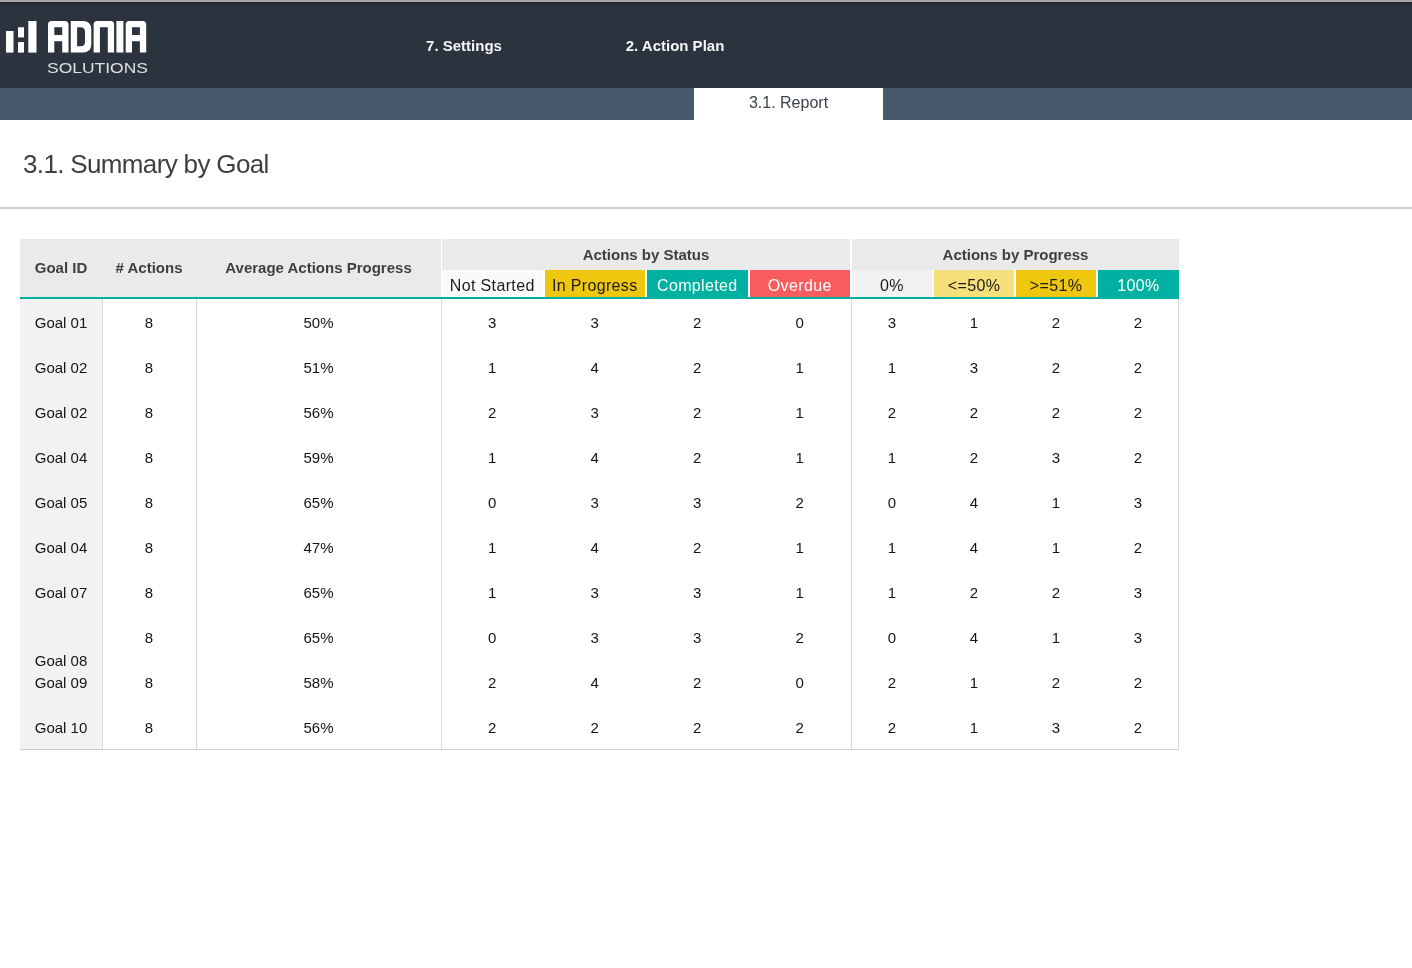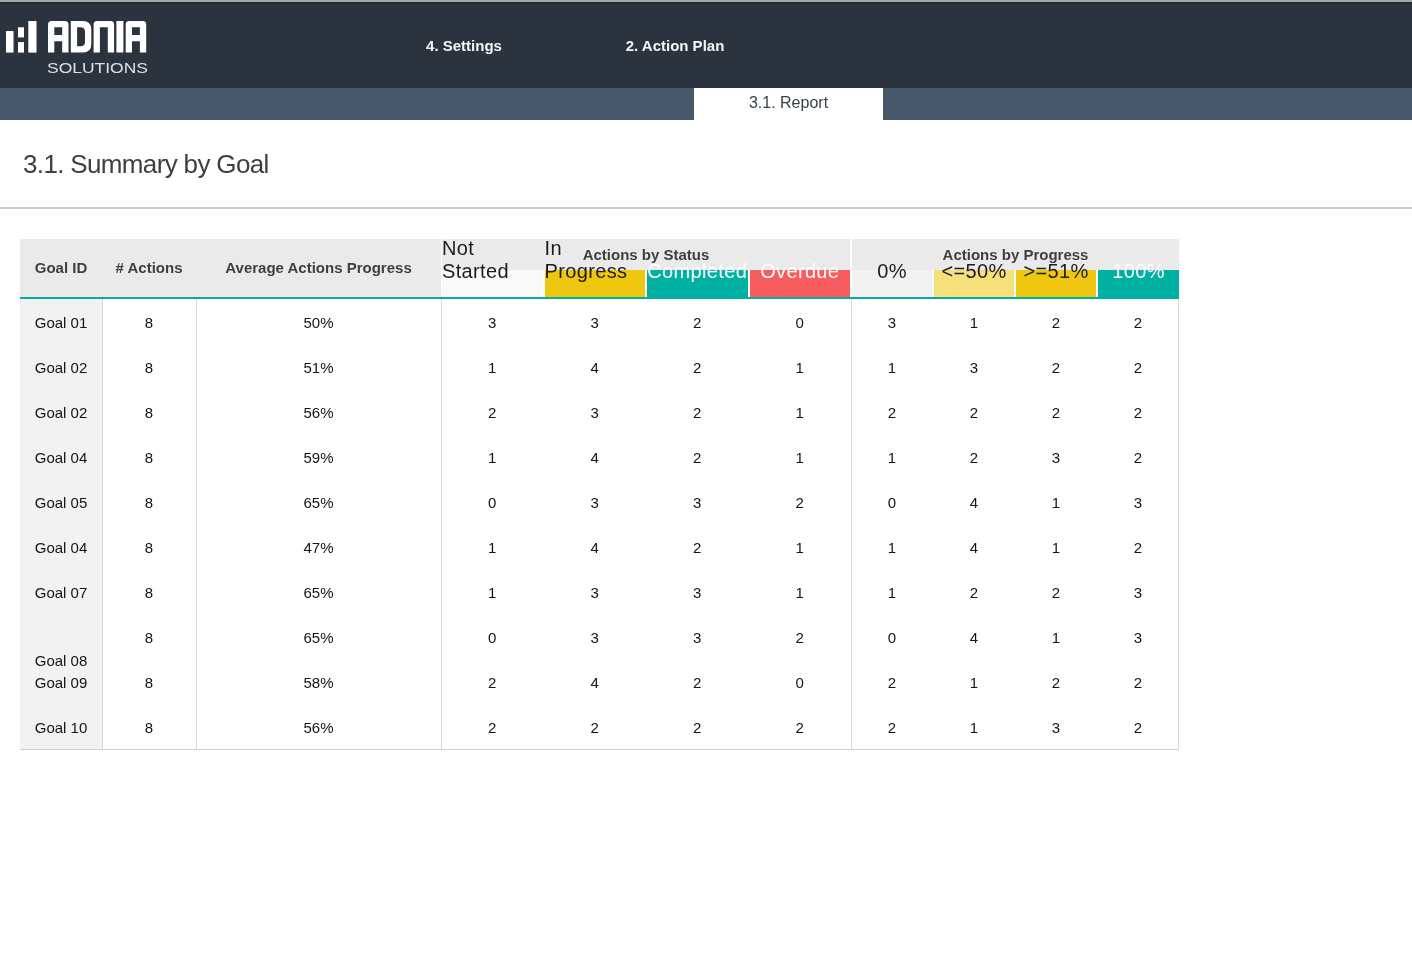--- a/index.html
+++ b/index.html
@@ -18,21 +18,21 @@
 
   <svg class="abs" style="left:6px;top:15px" width="170" height="70" viewBox="0 0 170 70">
     <rect x="0" y="16" width="7.5" height="21.6" fill="#fff"></rect>
     <rect x="12" y="12.3" width="6" height="10.1" fill="#fff"></rect>
     <rect x="12" y="27.1" width="6" height="10.5" fill="#fff"></rect>
     <rect x="22.3" y="6" width="8.2" height="31.6" fill="#fff"></rect>
     <path d="M 42.0,37.6 L 42.0,9.5 Q 42.0,6.0 45.5,6.0 L 59.0,6.0 Q 62.5,6.0 62.5,9.5 L 62.5,37.6 L 56.2,37.6 L 56.2,26.2 L 48.3,26.2 L 48.3,37.6 Z M 48.3,12.3 L 56.2,12.3 L 56.2,19.9 L 48.3,19.9 Z M 64.8,6.0 L 76.8,6.0 Q 85.3,6.0 85.3,14.5 L 85.3,29.1 Q 85.3,37.6 76.8,37.6 L 64.8,37.6 Z M 71.1,12.3 L 74.5,12.3 Q 79.0,12.3 79.0,16.8 L 79.0,26.8 Q 79.0,31.3 74.5,31.3 L 71.1,31.3 Z M 87.6,37.6 L 87.6,9.5 Q 87.6,6.0 91.1,6.0 L 104.6,6.0 Q 108.1,6.0 108.1,9.5 L 108.1,37.6 L 101.8,37.6 L 101.8,12.3 L 93.89999999999999,12.3 L 93.89999999999999,37.6 Z M 110.39999999999999,6.0 L 117.39999999999999,6.0 L 117.39999999999999,37.6 L 110.39999999999999,37.6 Z M 119.69999999999999,37.6 L 119.69999999999999,9.5 Q 119.69999999999999,6.0 123.19999999999999,6.0 L 136.7,6.0 Q 140.2,6.0 140.2,9.5 L 140.2,37.6 L 133.89999999999998,37.6 L 133.89999999999998,26.2 L 125.99999999999999,26.2 L 125.99999999999999,37.6 Z M 125.99999999999999,12.3 L 133.89999999999998,12.3 L 133.89999999999998,19.9 L 125.99999999999999,19.9 Z" fill="#ffffff" fill-rule="evenodd"></path>
     <text x="41" y="57.8" font-size="15" fill="#dde0e3" textLength="101" lengthAdjust="spacingAndGlyphs" font-family="Liberation Sans, sans-serif">SOLUTIONS</text>
   </svg>
 
-  <div class="abs ctr" style="left:404px;top:36px;width:120px;height:18px;color:#f4f5f6;font-size:15px;font-weight:bold">4. Settings</div>
+  <div class="abs ctr" style="left:404px;top:36px;width:120px;height:18px;color:#f4f5f6;font-size:15px;font-weight:bold">7. Settings</div>
   <div class="abs ctr" style="left:615px;top:36px;width:120px;height:18px;color:#f4f5f6;font-size:15px;font-weight:bold">2. Action Plan</div>
 
   <div class="abs" style="left:0;top:88px;width:1412px;height:32px;background:#47586a"></div>
   <div class="abs" style="left:694px;top:88px;width:189px;height:32px;background:#ffffff"></div>
   <div class="abs ctr" style="left:694px;top:87px;width:189px;height:32px;color:#39424c;font-size:16px">3.1. Report</div>
 
   <div class="abs" style="left:23px;top:151px;height:27px;line-height:27px;font-size:26px;letter-spacing:-0.65px;color:#3f3f3f">3.1. Summary by Goal</div>
   <div class="abs" style="left:0;top:207px;width:1412px;height:2px;background:#cccccc"></div>
 
   <div class="abs" style="left:20px;top:238.5px;width:421px;height:58px;background:#eaeaea"></div>
@@ -172,16 +172,16 @@
 <div class="cell" style="left:646.0px;top:704.5px;width:102.5px">2</div>
 <div class="cell" style="left:748.5px;top:704.5px;width:102.5px">2</div>
 <div class="cell" style="left:851.0px;top:704.5px;width:82px">2</div>
 <div class="cell" style="left:933.0px;top:704.5px;width:82px">1</div>
 <div class="cell" style="left:1015.0px;top:704.5px;width:82px">3</div>
 <div class="cell" style="left:1097.0px;top:704.5px;width:82px">2</div>
 </div>
 </div>
 <style>
 .hb{font-weight:bold;color:#3f3f3f;font-size:15px}
-.sh{font-size:20px;color:#1c1c1c;letter-spacing:0.35px;align-items:flex-end;padding-bottom:14px}
+.sh{font-size:16px;color:#1c1c1c;letter-spacing:0.35px;align-items:flex-end;padding-bottom:2px}
 .vsep{top:299px;width:1px;height:450px;background:#d9d9d9}
 .cell{position:absolute;display:flex;align-items:center;justify-content:center;font-size:15px;color:#141414;height:45px}
 </style>
 
 </body></html>

